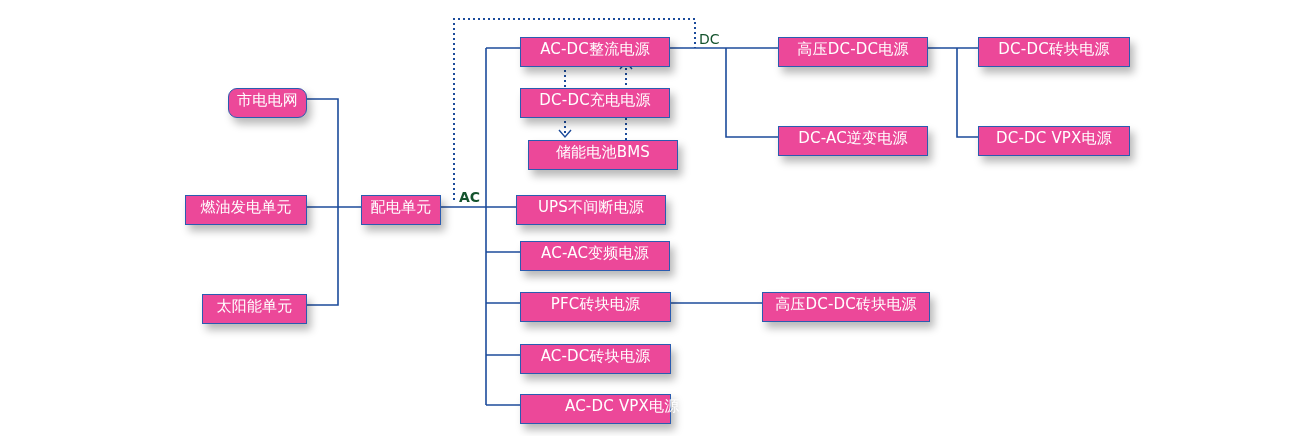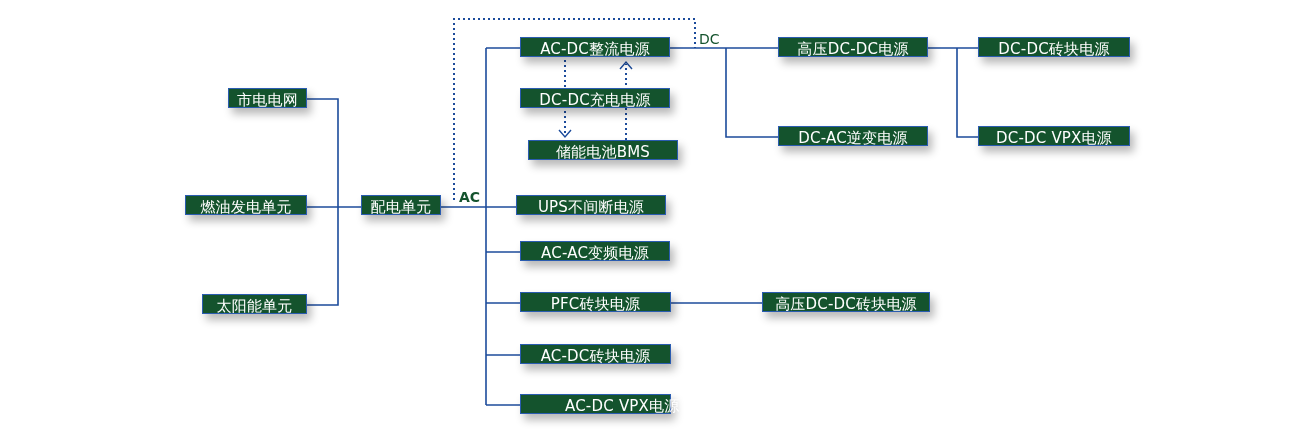--- a/index.html
+++ b/index.html
@@ -1,22 +1,22 @@
 <!DOCTYPE html>
 <html><head>
 <meta charset="utf-8">
 <style>
   html, body { margin: 0; padding: 0; background: #ffffff; }
   body { width: 1290px; height: 436px; position: relative; overflow: hidden;
          font-family: "DejaVu Sans", "Liberation Sans", sans-serif; }
   #stage { position: absolute; left: 0; top: 0; width: 1290px; height: 436px; }
   svg.wires { position: absolute; left: 0; top: 0; width: 1290px; height: 436px; }
   .node {
-    position: absolute; height: 20px; box-sizing: border-box;
-    background: #14532d; color: #ffffff;
+    position: absolute; height: 30px; box-sizing: border-box;
+    background: #ec4899; color: #ffffff;
     font-size: 15px; line-height: 23px; text-align: center; white-space: nowrap;
     box-shadow: 4px 6px 8px rgba(0,0,0,0.28);
     border: 1px solid #2a5cb0; cursor: pointer; letter-spacing: 0.2px;
   }
   .label { position: absolute; font-size: 14px; color: #14532d; line-height: 16px; }
 </style>
 </head>
 <body>
 
 <div id="stage">
@@ -52,21 +52,21 @@
     </g>
     <g stroke="#1c4b9b" stroke-width="1.4" fill="none">
       <polyline points="559,130 565,137 571,130"></polyline>
       <polyline points="620,69 626,62 632,69"></polyline>
     </g>
   </svg>
 
   <span class="label" style="left:459px;top:189px;font-weight:bold;">AC</span>
   <span class="label" style="left:699px;top:31px;">DC</span>
 
-  <div class="node" style="left:228px;top:88px;width:79px;">市电电网</div>
+  <div class="node" style="left:228px;top:88px;width:79px;border-radius:9px;">市电电网</div>
   <div class="node" style="left:185px;top:195px;width:122px;">燃油发电单元</div>
   <div class="node" style="left:202px;top:294px;width:105px;">太阳能单元</div>
 
   <div class="node" style="left:361px;top:195px;width:80px;">配电单元</div>
 
   <div class="node" style="left:520px;top:37px;width:150px;">AC-DC整流电源</div>
   <div class="node" style="left:520px;top:88px;width:150px;">DC-DC充电电源</div>
   <div class="node" style="left:528px;top:140px;width:150px;">储能电池BMS</div>
   <div class="node" style="left:516px;top:195px;width:150px;">UPS不间断电源</div>
   <div class="node" style="left:520px;top:241px;width:150px;">AC-AC变频电源</div>

